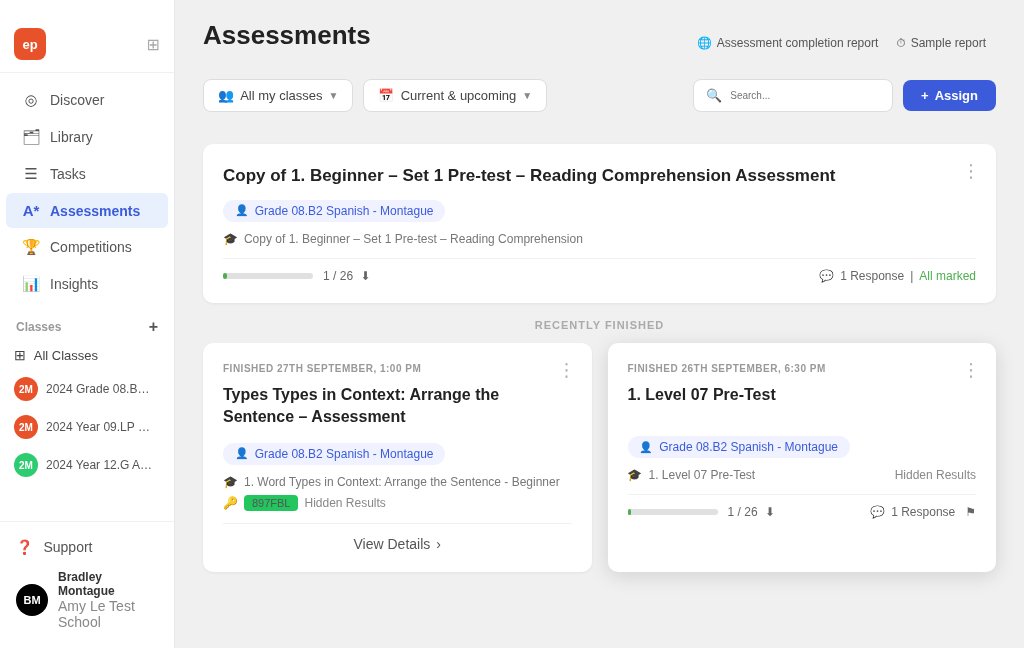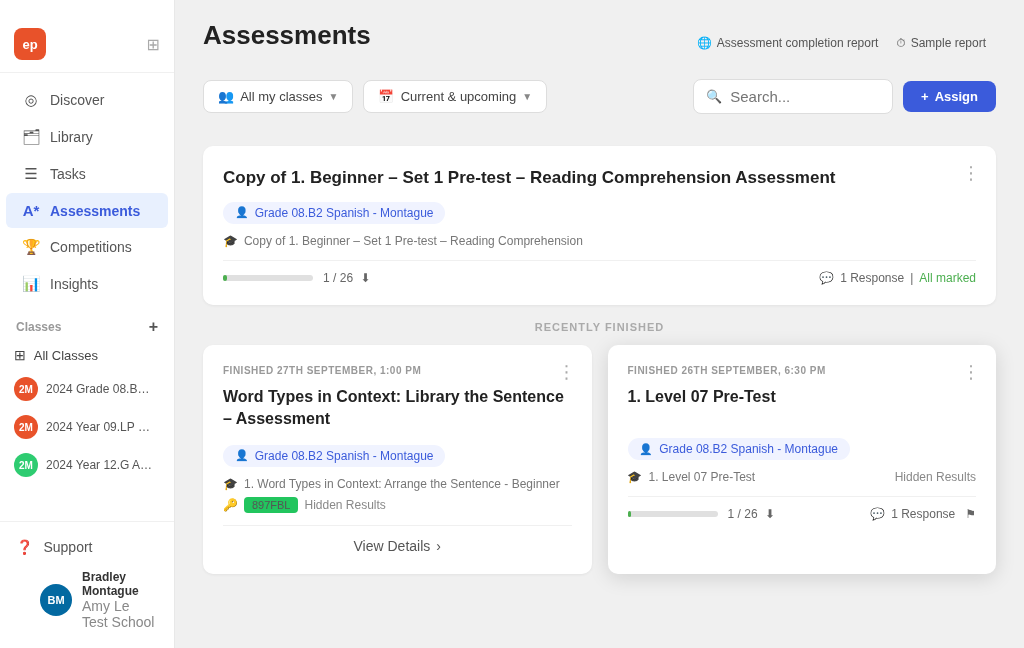--- a/index.html
+++ b/index.html
@@ -17,21 +17,21 @@
     .sidebar-section { padding: 8px 16px 4px; font-size: 12px; color: #999; font-weight: 600; display: flex; align-items: center; justify-content: space-between; margin-top: 8px; }
     .sidebar-section .plus { color: #555; font-size: 16px; cursor: pointer; }
     .class-item { display: flex; align-items: center; gap: 8px; padding: 7px 14px; cursor: pointer; font-size: 13px; color: #444; }
     .class-badge { width: 24px; height: 24px; border-radius: 50%; display: flex; align-items: center; justify-content: center; font-size: 10px; font-weight: bold; color: white; flex-shrink: 0; }
     .class-badge.orange { background: #e8522a; }
     .class-badge.green { background: #2ecc71; }
     .class-name { font-size: 12px; color: #555; white-space: nowrap; overflow: hidden; text-overflow: ellipsis; max-width: 110px; }
     .sidebar-bottom { padding: 10px 16px; border-top: 1px solid #f0f0f0; }
     .support-item { display: flex; align-items: center; gap: 10px; padding: 7px 0; cursor: pointer; color: #555; font-size: 14px; }
     .user-item { display: flex; align-items: center; gap: 10px; padding: 8px 0; }
-    .user-avatar { width: 32px; height: 32px; border-radius: 50%; background: #0369a1; color: white; display: flex; align-items: center; justify-content: center; font-size: 11px; font-weight: bold; flex-shrink: 0; margin-left: 24px; }
+    .user-avatar { width: 32px; height: 32px; border-radius: 50%; background: #000000; color: white; display: flex; align-items: center; justify-content: center; font-size: 11px; font-weight: bold; flex-shrink: 0; }
     .user-info { font-size: 12px; }
     .user-name { font-weight: 600; color: #333; }
     .user-school { color: #888; font-size: 14px; }
 
     
     .main { flex: 1; display: flex; flex-direction: column; overflow: hidden; }
     .main-header { background: #f0f0f0; padding: 20px 28px 16px; }
     .page-title { font-size: 26px; font-weight: 700; color: #222; margin-bottom: 14px; }
     .toolbar { display: flex; align-items: center; gap: 10px; }
     .toolbar-btn { display: flex; align-items: center; gap: 6px; padding: 8px 14px; border-radius: 8px; border: 1px solid #ddd; background: #fff; font-size: 13px; cursor: pointer; color: #444; font-weight: 500; }
@@ -174,21 +174,21 @@
         <span class="chevron">▼</span>
       </button>
       <button class="toolbar-btn">
         <span>📅</span>
         <span>Current &amp; upcoming</span>
         <span class="chevron">▼</span>
       </button>
       <div style="margin-left:auto; display:flex; align-items:center; gap:10px;">
         <div class="search-box">
           <span>🔍</span>
-          <input type="text" style="border: none; outline: none; font-size: 15px; color: rgb(153, 153, 153); background: transparent; width: 140px;" placeholder="Search...">
+          <input type="text" style="border: none; outline: none; font-size: 10px; color: rgb(153, 153, 153); background: transparent; width: 140px;" placeholder="Search...">
         </div>
         <button class="assign-btn">
           <span>+</span>
           <span>Assign</span>
         </button>
       </div>
     </div>
   </div>
 
   <div class="content">
@@ -224,21 +224,21 @@
       </div>
     </div>
 
     <div class="section-label">RECENTLY FINISHED</div>
 
     <div class="cards-row">
 
       <div class="card-half">
         <div class="card-dots">⋮</div>
         <div class="card-date-label">FINISHED 27TH SEPTEMBER, 1:00 PM</div>
-        <div class="card-half-title">Word Types in Context: Library the Sentence – Assessment</div>
+        <div class="card-half-title">Types Types in Context: Arrange the Sentence – Assessment</div>
         <div class="card-badge">
           <span class="badge-icon">👤</span>
           <span>Grade 08.B2 Spanish - Montague</span>
         </div>
         <div class="card-meta">
           <span>🎓</span>
           <span>1. Word Types in Context: Arrange the Sentence - Beginner</span>
         </div>
         <div class="card-meta">
           <span>🔑</span>

